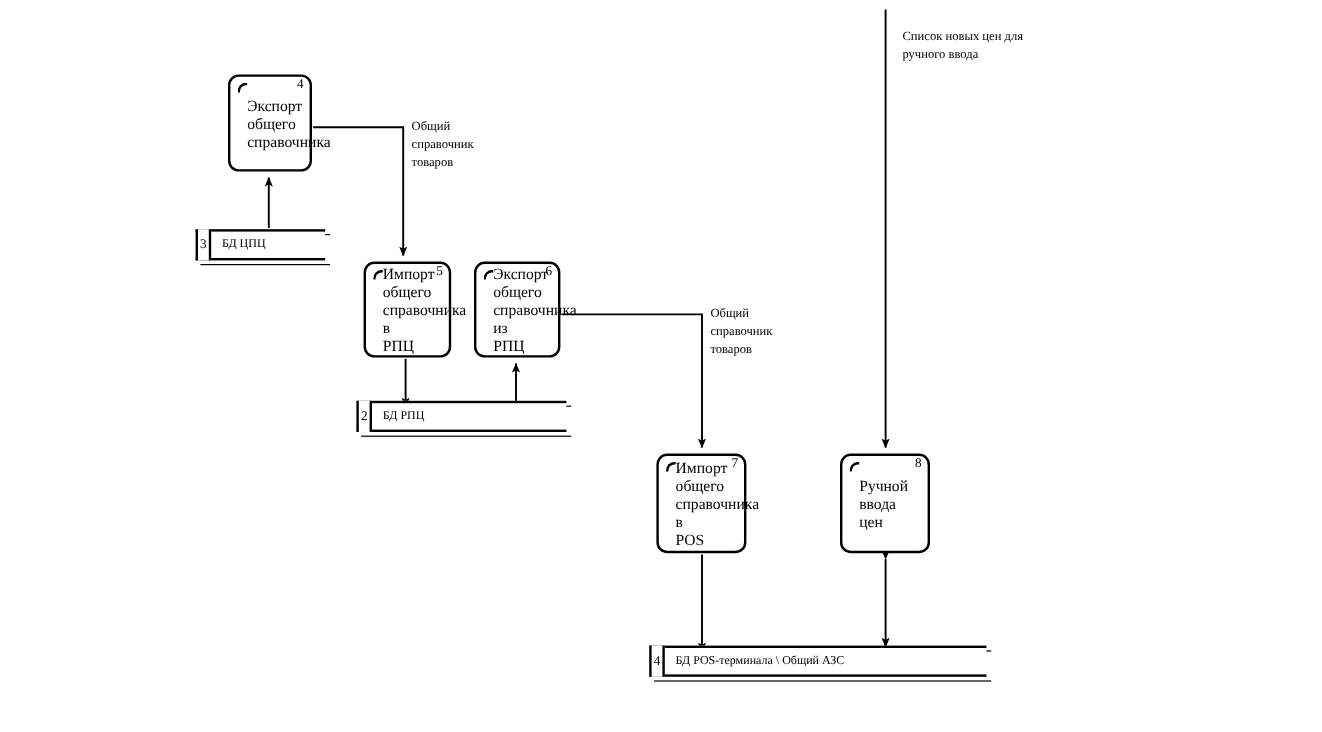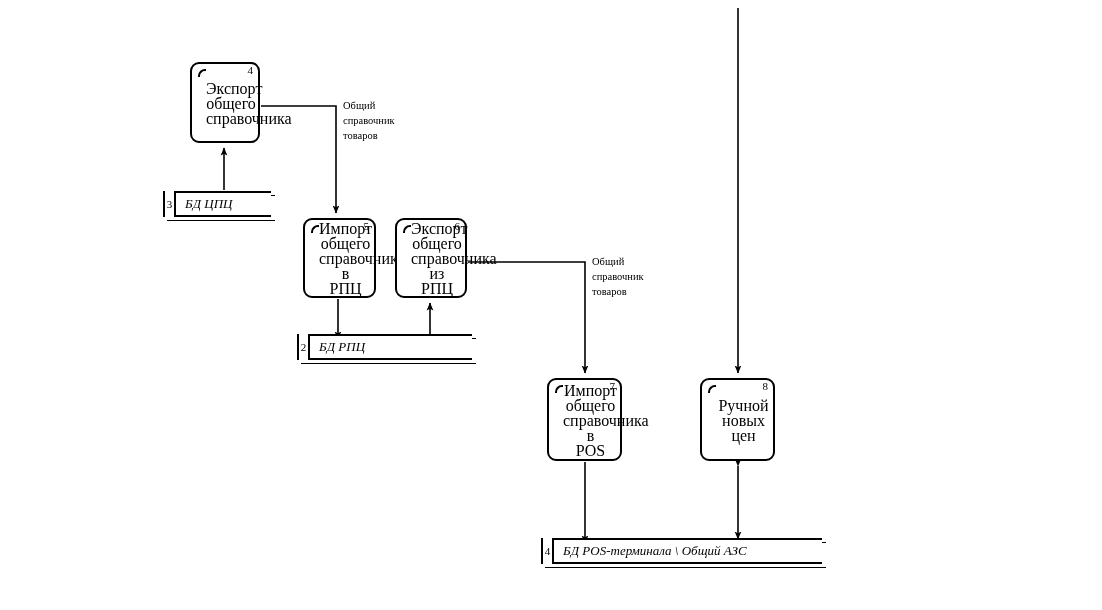--- a/index.html
+++ b/index.html
@@ -57,22 +57,22 @@
     font-size: 11px;
     line-height: 13px;
     color: #000;
   }
   .process .ptext {
     position: absolute;
     left: 12px;
     right: 0;
     top: 50%;
     transform: translateY(-50%);
-    text-align: center;
-    font-size: 16px;
+    text-align: left;
+    font-size: 13px;
     line-height: 15px;
     color: #000;
     padding: 0 2px;
     white-space: pre-line;
   }
   
   .store {
     position: absolute;
     box-sizing: border-box;
   }
@@ -113,25 +113,24 @@
   .store .sid {
     font-size: 11px;
     line-height: 12px;
     color: #000;
   }
   .store .slabel {
     position: absolute;
     left: 22px;
     top: 50%;
     transform: translateY(-50%);
-    font-size: 13px;
+    font-size: 10px;
     line-height: 14px;
     color: #000;
     white-space: nowrap;
-    font-style: italic;
   }
   
   .flowlabel {
     position: absolute;
     font-size: 10.5px;
     line-height: 15px;
     color: #000;
     white-space: pre-line;
   }
 </style>
@@ -211,21 +210,21 @@
     <span class="pid">7</span>
     <span class="ptext">Импорт
 общего
 справочника в
 POS</span>
   </div>
 
   <div class="process" style="left:700px; top:378px; width:75px; height:83px;">
     <span class="fold"></span>
     <span class="pid">8</span>
-    <span class="ptext">Ручной новых
+    <span class="ptext">Ручной ввода
 цен</span>
   </div>
 
   <div class="store" style="left:163px; top:191px; width:108px; height:26px;">
     <div class="sshadow"></div>
     <div class="srect"></div>
     <div class="sid-cell">
       <span class="sid">3</span>
     </div>
     <span class="slabel">БД ЦПЦ</span>
@@ -250,14 +249,16 @@
   </div>
 
   <span class="flowlabel" style="left:343px; top:98px;">Общий
 справочник
 товаров</span>
 
   <span class="flowlabel" style="left:592px; top:254px;">Общий
 справочник
 товаров</span>
 
+  <span class="flowlabel" style="left:752px; top:23px;">Список новых цен для
+ручного ввода</span>
 
 </div>
 
 </body></html>

